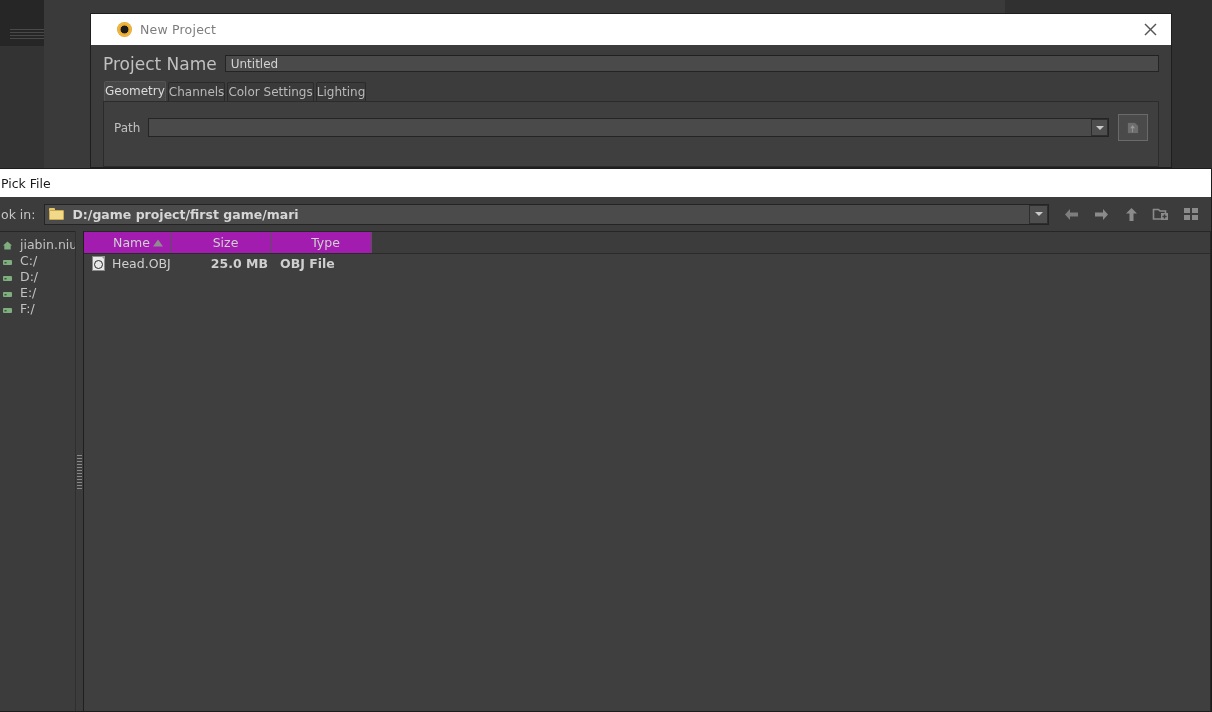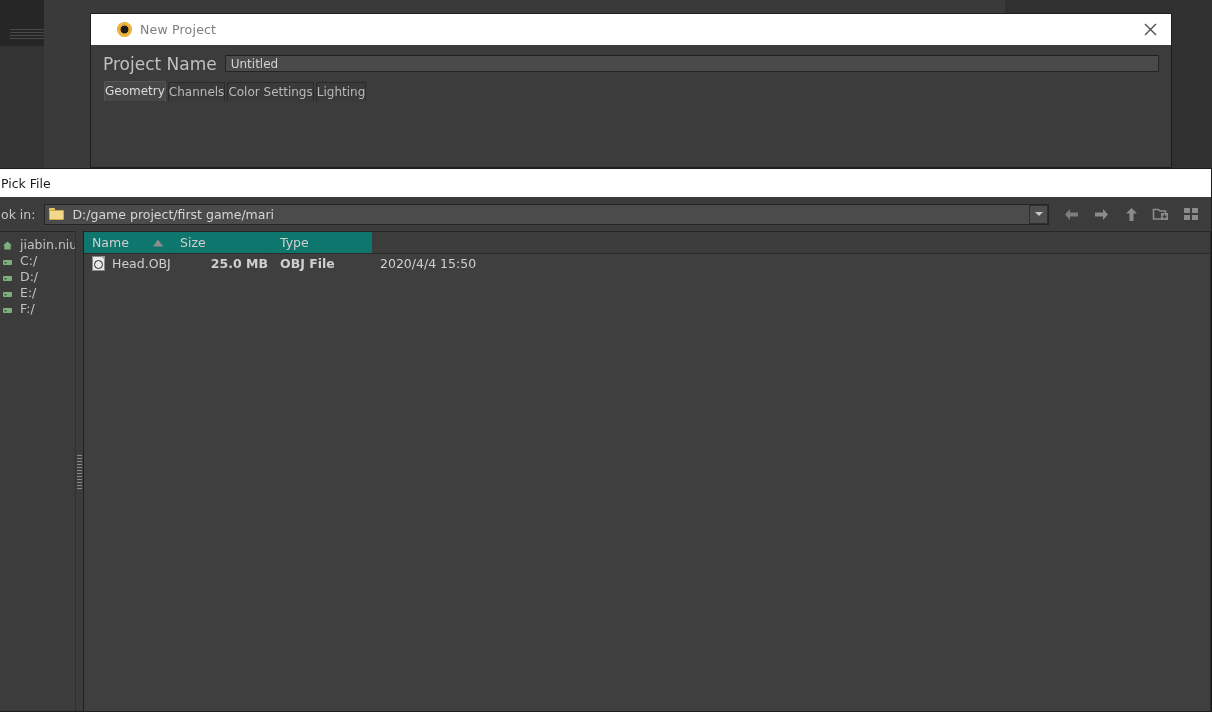--- a/index.html
+++ b/index.html
@@ -298,20 +298,21 @@
     border: 1px solid #c9a94e;
     box-sizing: border-box;
     border-radius: 1px;
   }
   .lookin-text {
     flex: 1;
     font-size: 12.5px;
     color: #d6d6d6;
     white-space: nowrap;
     overflow: hidden;
+    font-weight: bold;
   }
   .lookin-arrow {
     width: 19px; height: 19px;
     background: #4e4e4e;
     border: 1px solid #2e2e2e;
     box-sizing: border-box;
     display: flex;
     align-items: center;
     justify-content: center;
     margin-right: 0;
@@ -398,25 +399,26 @@
     background: #3c3c3c;
     border-bottom: 1px solid #2a2a2a;
   }
   .fl-th {
     display: flex;
     align-items: center;
     font-size: 12.5px;
     color: #cfcfcf;
     padding-left: 8px;
     border-right: 1px solid #555555;
-    background: #0f766e;
-    box-sizing: border-box;
-    position: relative;
-    cursor: pointer;
-    white-space: nowrap;
+    background: #a21caf;
+    box-sizing: border-box;
+    position: relative;
+    cursor: pointer;
+    white-space: nowrap;
+    justify-content: center;
   }
   .fl-th .sortmark {
     position: absolute;
     right: 8px; top: 50%;
     transform: translateY(-50%);
     width: 0; height: 0;
     border-left: 5px solid transparent;
     border-right: 5px solid transparent;
     border-bottom: 7px solid transparent;
     box-sizing: border-box;
@@ -498,20 +500,37 @@
         <input class="np-input" type="text" value="Untitled" style="">
       </div>
 
       <div class="np-tabs">
         <div class="np-tab active">Geometry</div>
         <div class="np-tab">Channels</div>
         <div class="np-tab">Color Settings</div>
         <div class="np-tab">Lighting</div>
       </div>
 
+      <div class="np-tabpanel">
+        <div class="path-row">
+          <span class="path-label">Path</span>
+          <div class="combo">
+            <div class="combo-text"></div>
+            <div class="combo-arrow">
+              <span class="tri-down"></span>
+            </div>
+          </div>
+          <div class="icon-btn">
+            <svg width="16" height="16" viewBox="0 0 16 16" aria-hidden="true">
+              <path d="M2.5 2.5 H10 L13.5 6 V13.5 H2.5 Z" fill="#6e6e6e" stroke="#4d4d4d"></path>
+              <path d="M8 12.2 V8.2 H10 L7.6 5.2 L5.2 8.2 H7.2 V12.2 Z" fill="#9a9a9a"></path>
+            </svg>
+          </div>
+        </div>
+      </div>
 
     </div>
   </div>
 
   <div class="pm-window">
 
     <div class="pm-titlebar">
       <span class="pm-title">Pick File</span>
     </div>
 
@@ -636,21 +655,20 @@
 
           <div class="fl-row">
             <div class="fl-cell" style="width:88px; display:flex; align-items:flex-end;">
               <span class="file-icon">
                 <span class="glyph"></span>
               </span>
               <span>Head.OBJ</span>
             </div>
             <div class="fl-cell num" style="width:100px;font-weight:bold;">25.0 MB</div>
             <div class="fl-cell" style="width:100px;font-weight:bold;">OBJ File</div>
-            <div class="fl-cell" style="flex:1;">2020/4/4 15:50</div>
           </div>
 
         </div>
       </div>
 
     </div>
   </div>
 
 </div>
 

